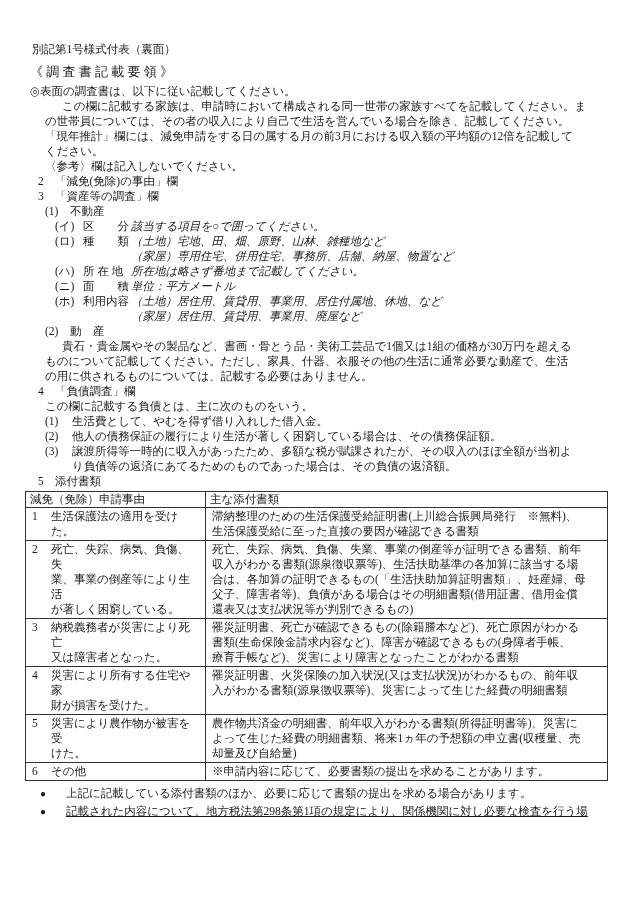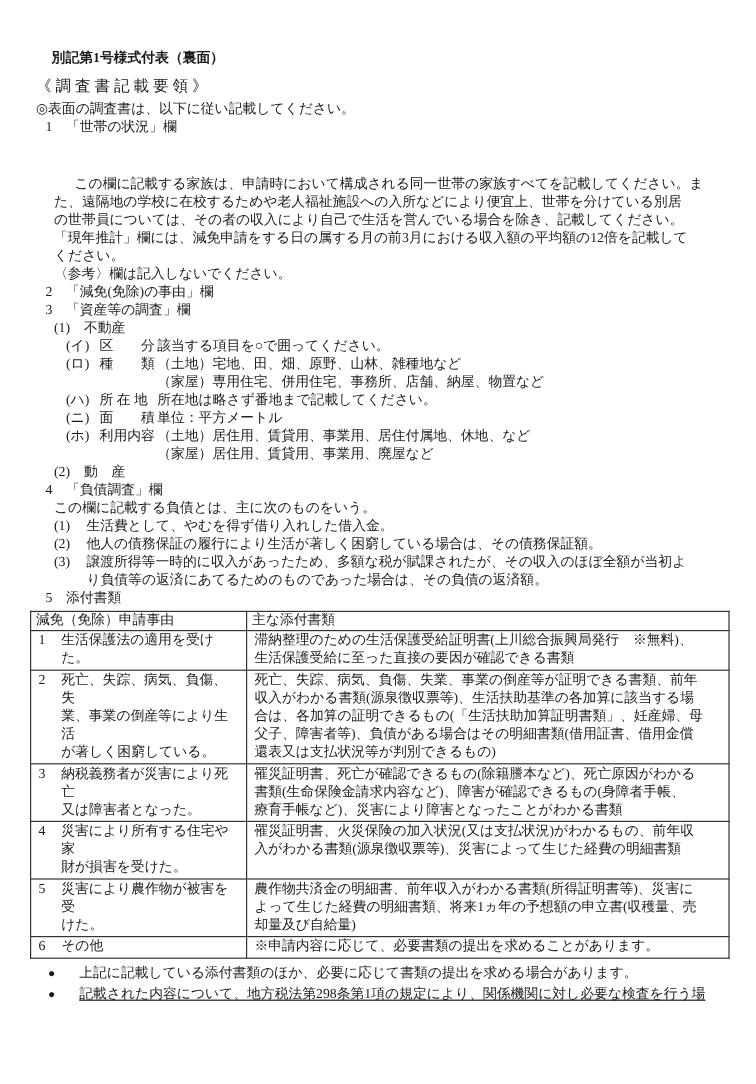--- a/index.html
+++ b/index.html
@@ -2,35 +2,35 @@
 <html><head>
 <meta charset="utf-8">
 <style>
   html,body{margin:0;padding:0;background:#fff;}
   .page{
     position:relative;width:630px;height:903px;background:#ffffff;
     font-family:"Liberation Serif","DejaVu Serif",serif;
     font-size:11.5px;line-height:15px;color:#1a1a1a;
     box-sizing:border-box;padding:42px 28px 0 28px;overflow:hidden;
   }
-  .form-id{margin-left:15px;font-weight:bold;}
+  .form-id{margin-left:4px;}
   .doc-title{margin:7px 0 5px 2px;font-size:13px;}
   .intro{margin-left:2px;}
   .sec-head{margin-left:10px;}
   .sec-no{display:inline-block;width:17px;}
   .para{margin-left:17px;}
   .fi{text-indent:17px;}
   .fi > div{text-indent:0;}
-  .fi > div:first-child{text-indent:17px;margin-top:33px;}
+  .fi > div:first-child{text-indent:17px;}
   .sub-head{margin-left:17px;}
   .sub-marker{display:inline-block;width:25px;}
   .asset-row{margin-left:27px;display:flex;align-items:flex-start;}
   .asset-marker{width:28px;flex:none;}
   .asset-term{width:48px;flex:none;}
-  .asset-desc{flex:1;}
+  .asset-desc{flex:1;font-style:italic;}
   .debt-item{margin-left:17px;display:flex;align-items:flex-start;}
   .debt-marker{width:27px;flex:none;}
   .debt-text{flex:1;}
   table.attach{border-collapse:collapse;table-layout:fixed;width:583px;margin:2px 0 5px -3px;}
   table.attach col.c1{width:180px;}
   table.attach th,table.attach td{
     border:1px solid #333;padding:1px 6px;vertical-align:top;
     font-weight:normal;font-size:11.5px;line-height:15px;
   }
   table.attach th{text-align:left;padding:0 4px;}
@@ -46,26 +46,22 @@
 </head>
 <body>
 
 <div class="page">
 
   <div class="form-id">別記第1号様式付表（裏面）</div>
   <div class="doc-title">《 調 査 書 記 載 要 領 》</div>
   <div class="intro">◎表面の調査書は、以下に従い記載してください。</div>
 
   <div>
-    <div class="sec-head">
-      <span class="sec-no">1</span><span>「世帯の状況」欄</span>
-    </div>
     <div class="para fi">
         <div>この欄に記載する家族は、申請時において構成される同一世帯の家族すべてを記載してください。ま</div>
-        <div>た、遠隔地の学校に在校するためや老人福祉施設への入所などにより便宜上、世帯を分けている別居</div>
         <div>の世帯員については、その者の収入により自己で生活を営んでいる場合を除き、記載してください。</div>
       </div>
     <div class="para">
         <div>「現年推計」欄には、減免申請をする日の属する月の前3月における収入額の平均額の12倍を記載して</div>
         <div>ください。</div>
       </div>
     <div class="para">〈参考〉欄は記入しないでください。</div>
   </div>
 
   <div>
@@ -116,20 +112,25 @@
       <span class="asset-term">利用内容</span>
       <div class="asset-desc">
           <div>（土地）居住用、賃貸用、事業用、居住付属地、休地、など</div>
           <div>（家屋）居住用、賃貸用、事業用、廃屋など</div>
         </div>
     </div>
 
     <div class="sub-head">
       <span class="sub-marker">(2)</span><span>動　産</span>
     </div>
+    <div class="para fi">
+        <div>貴石・貴金属やその製品など、書画・骨とう品・美術工芸品で1個又は1組の価格が30万円を超える</div>
+        <div>ものについて記載してください。ただし、家具、什器、衣服その他の生活に通常必要な動産で、生活</div>
+        <div>の用に供されるものについては、記載する必要はありません。</div>
+      </div>
   </div>
 
   <div>
     <div class="sec-head">
       <span class="sec-no">4</span><span>「負債調査」欄</span>
     </div>
     <div class="para">この欄に記載する負債とは、主に次のものをいう。</div>
     <div class="debt-item">
       <span class="debt-marker">(1)</span>
       <div class="debt-text">

